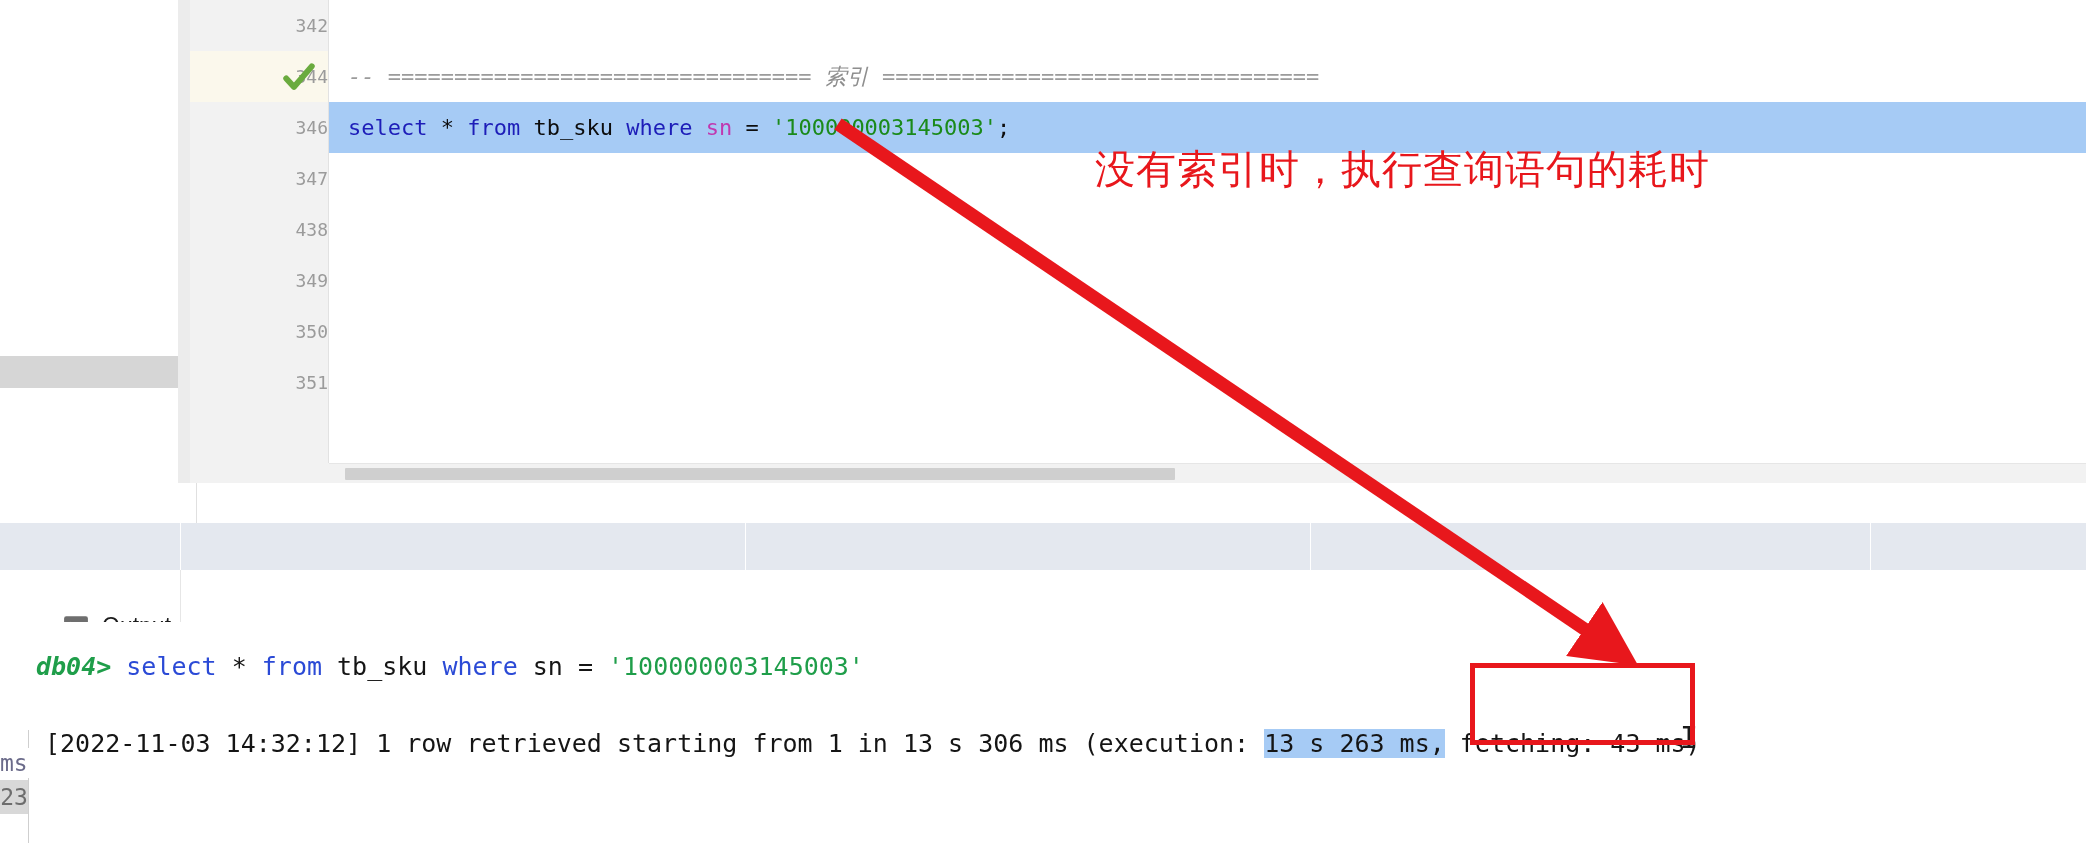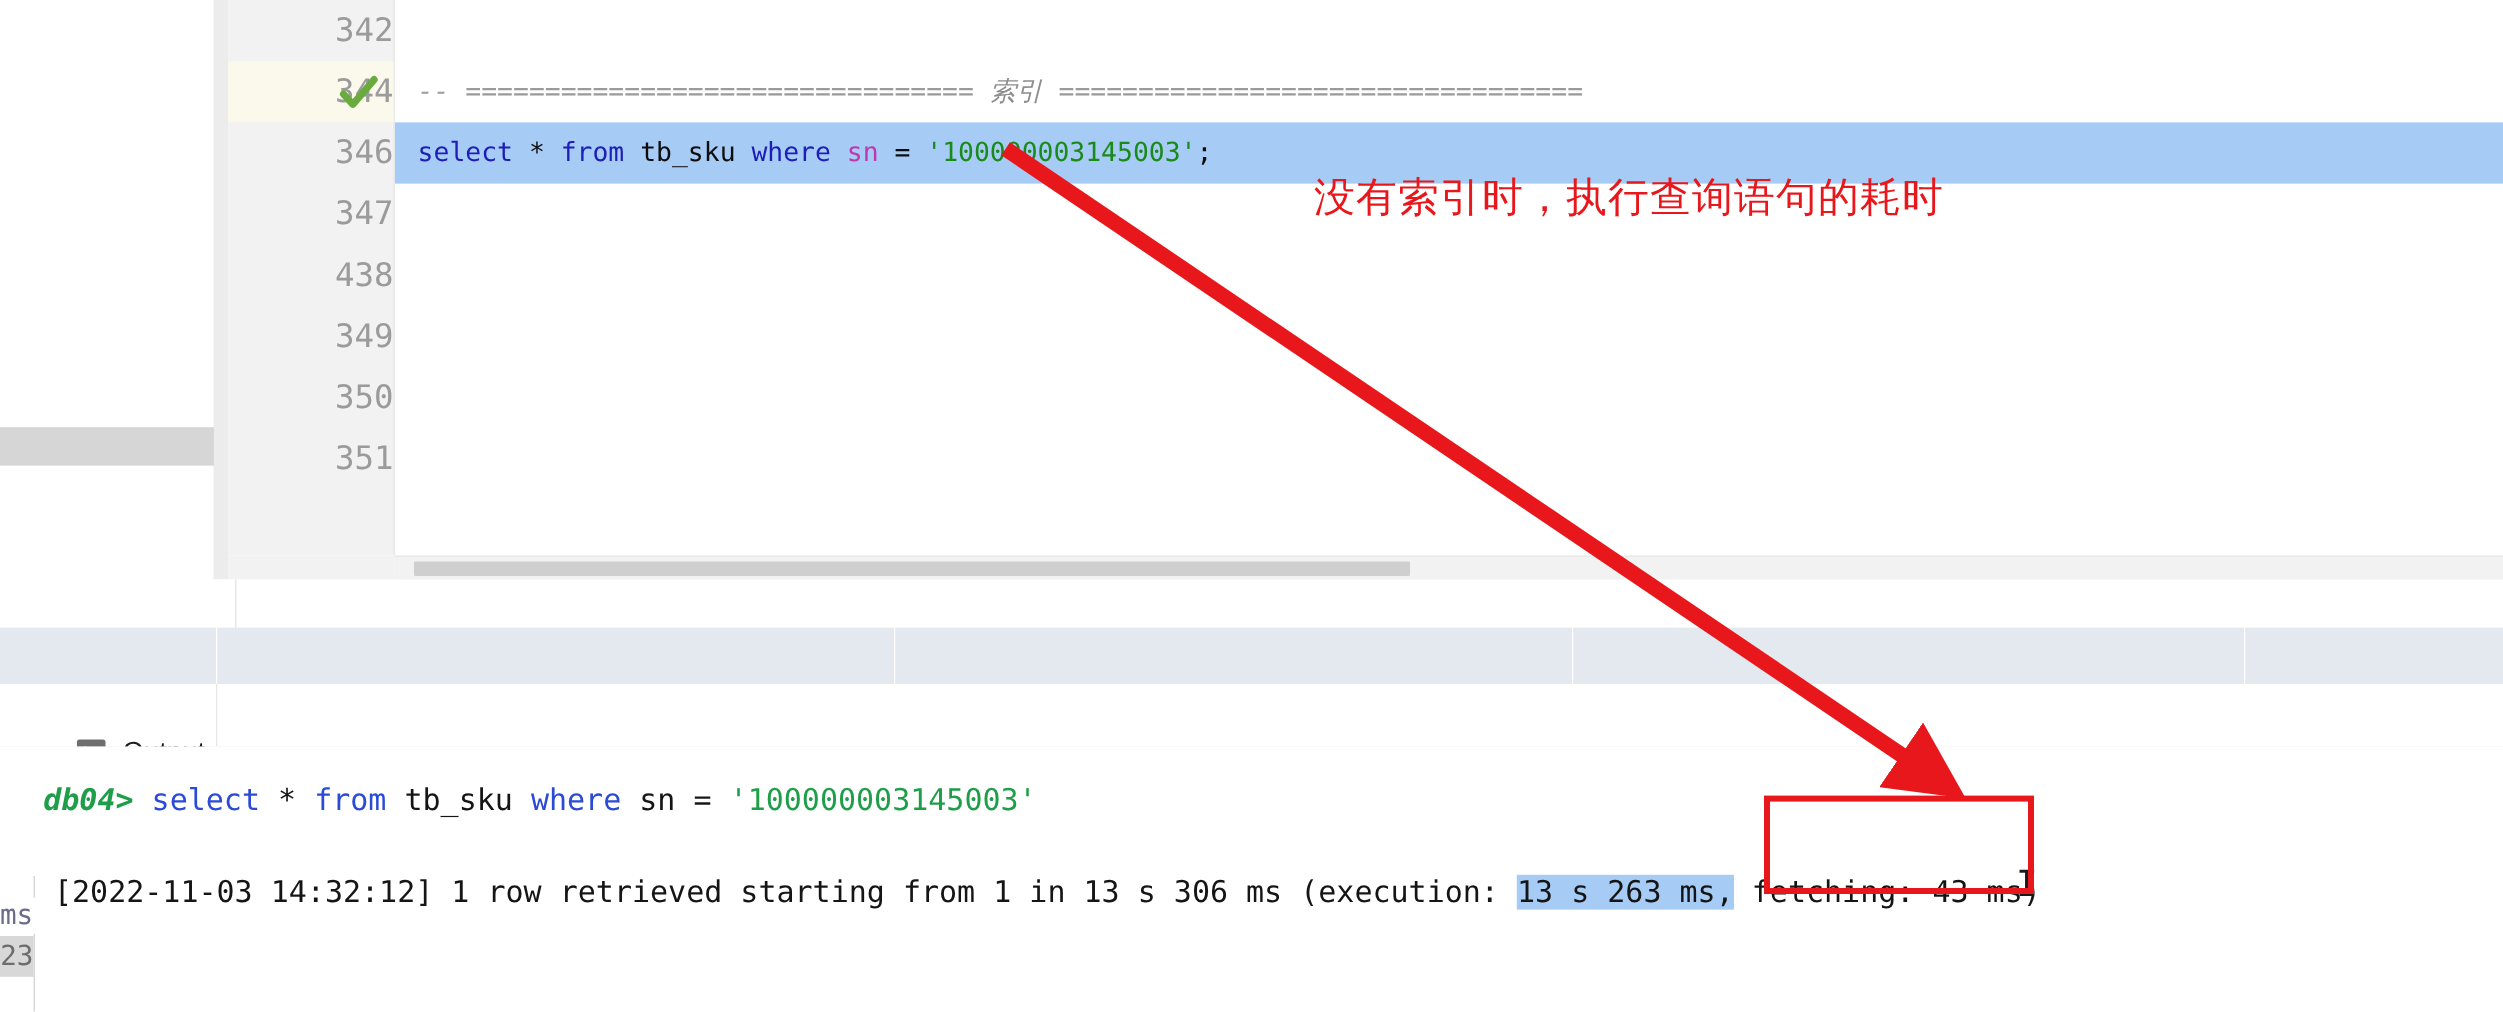--- a/index.html
+++ b/index.html
@@ -61,21 +61,21 @@
     height: 463px;
     background: #f2f2f2;
     border-right: 1px solid #e2e2e2;
   }
   .gutter-row {
     position: relative;
     height: 51px;
     line-height: 51px;
     text-align: right;
     font-family: "DejaVu Sans Mono", monospace;
-    font-size: 27px;
+    font-size: 18px;
     color: #9b9b9b;
     padding-right: 0;
     box-sizing: border-box;
   }
   .gutter-row .num {
     display: inline-block;
     width: 72px;
     text-align: right;
   }
   .gutter-row.active {
@@ -282,21 +282,21 @@
   #annotation-layer {
     position: absolute;
     left: 0; top: 0;
     width: 2086px; height: 843px;
     pointer-events: none;
   }
   #annotation-text {
     position: absolute;
     left: 1095px; top: 142px;
     font-family: "DejaVu Sans", sans-serif;
-    font-size: 34px;
+    font-size: 40px;
     font-weight: 500;
     color: #e8171c;
     white-space: nowrap;
     letter-spacing: 1px;
   }
   #red-box {
     position: absolute;
     left: 1470px; top: 663px;
     width: 225px; height: 82px;
     border: 5px solid #e8171c;

